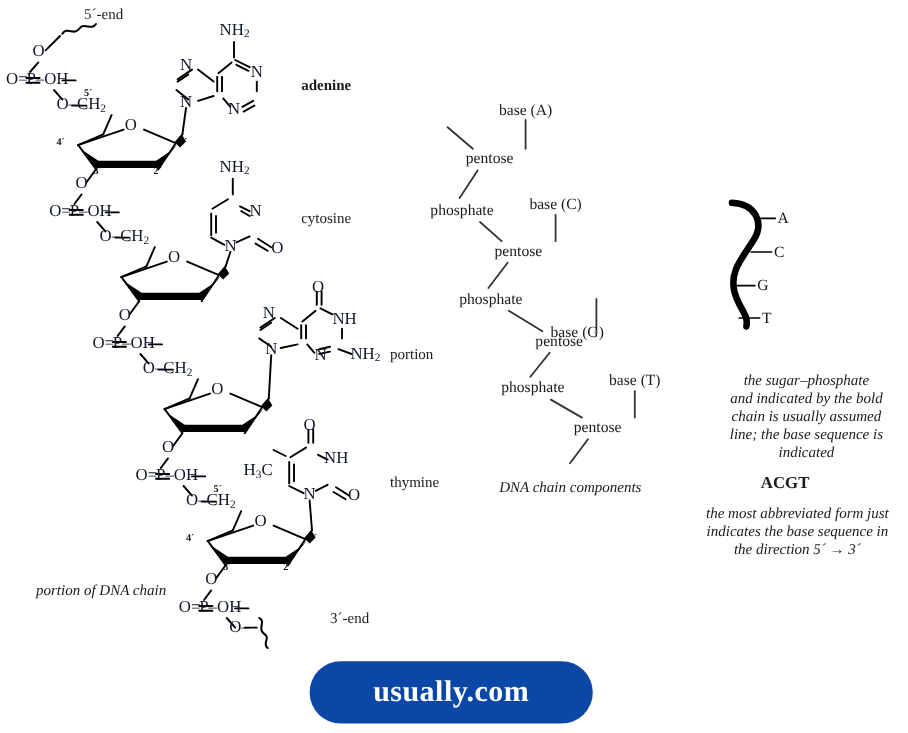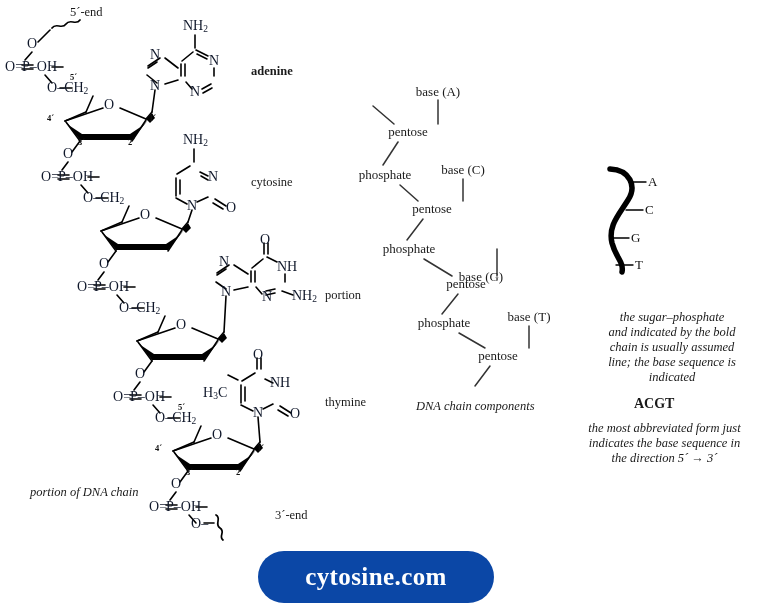--- a/index.html
+++ b/index.html
@@ -346,16 +346,16 @@
 
   <span class="lbl bd" style="left:634px;top:396px;font-size:14px;">ACGT</span>
 
   <div class="cap" style="left:572px;top:421px;width:185px;">
     <div>the most abbreviated form just</div>
     <div>indicates the base sequence in</div>
     <div>the direction 5´ → 3´</div>
   </div>
 
   <div class="badge" style="left: 258px; top: 551px; width: 236px; height: 52px; font-size: 25px; background: rgb(11, 71, 166); color: rgb(255, 255, 255);">
-    <span>cytosine.com</span>
+    <span>usually.com</span>
   </div>
 
 </div>
 
 </body></html>

